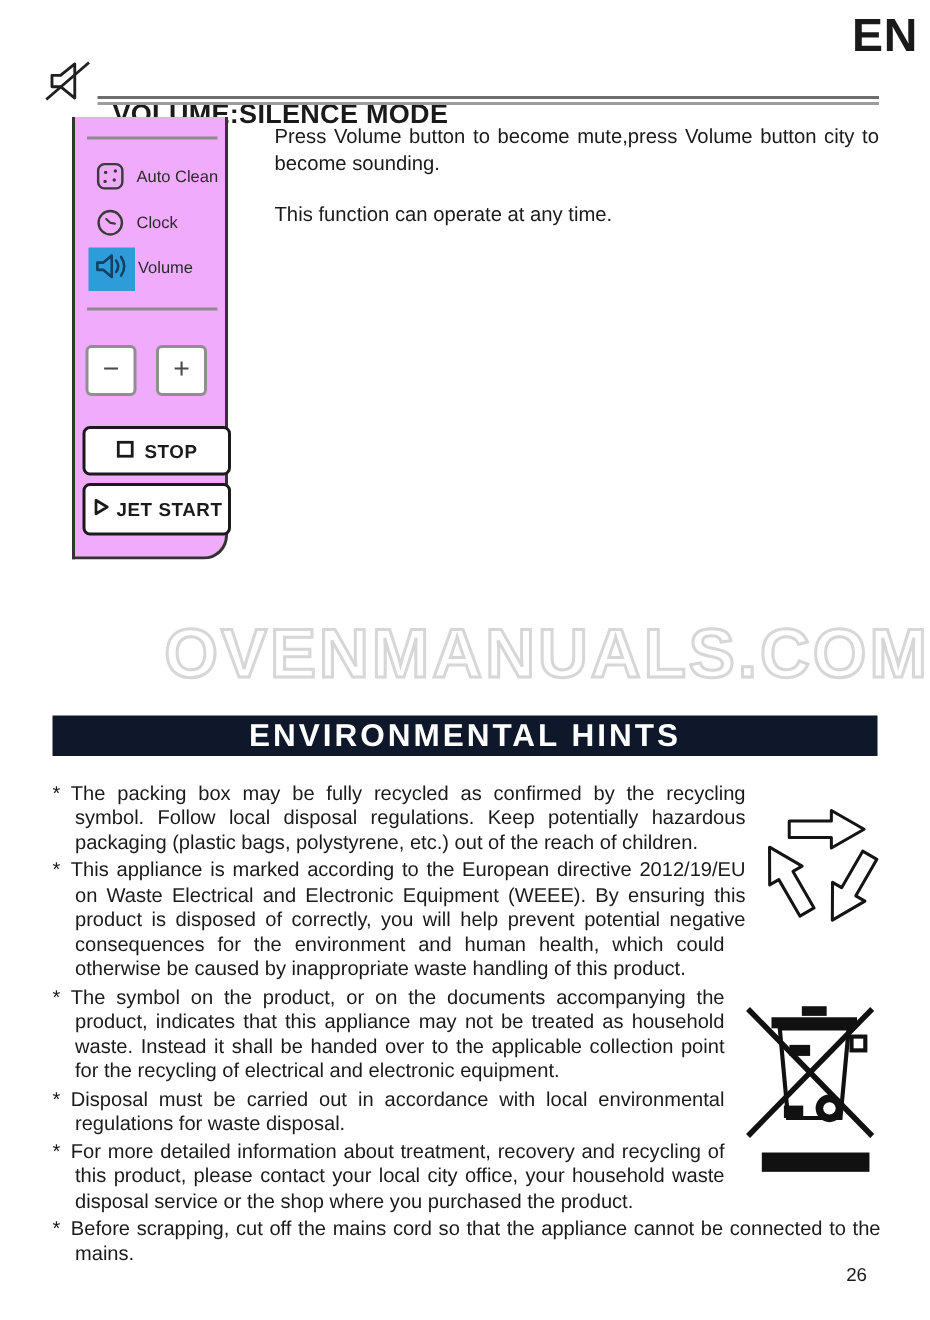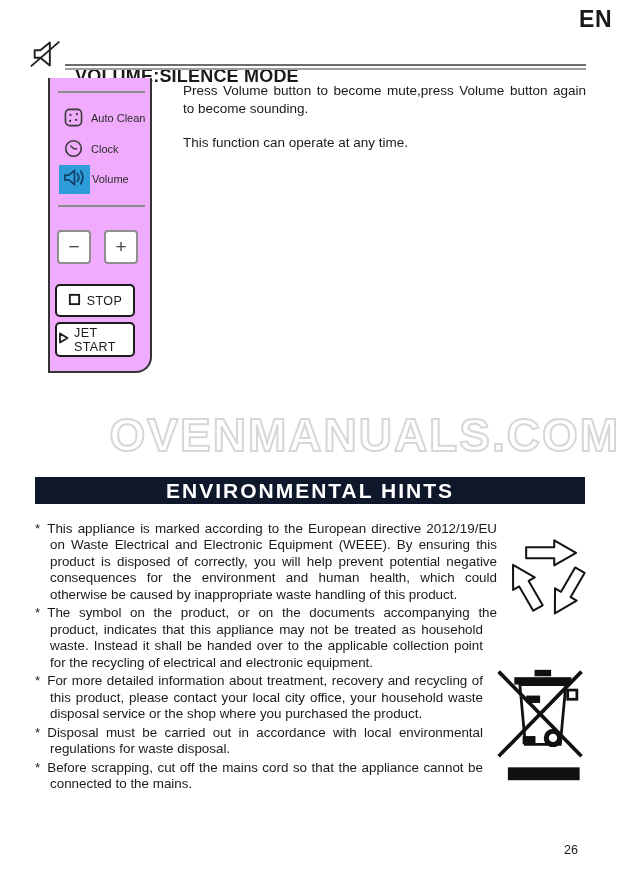--- a/index.html
+++ b/index.html
@@ -1,44 +1,44 @@
 <!DOCTYPE html>
 <html><head>
 <meta charset="utf-8">
 <style>
   * { margin:0; padding:0; box-sizing:border-box; }
   html,body { background:#ffffff; }
   body { font-family:"Liberation Sans","DejaVu Sans",sans-serif; color:#1a1a1a; }
   .page { position:relative; width:620px; height:880px; background:#fff; overflow:hidden; }
 
   
-  .lang { position:absolute; top:6px; right:8px; font-size:23px; font-weight:bold; letter-spacing:0.5px; }
+  .lang { position:absolute; top:6px; right:8px; font-size:31px; font-weight:bold; letter-spacing:0.5px; }
 
   
   .sec-head { position:absolute; left:28px; top:36px; width:560px; }
   .sec-head .hicon { position:absolute; left:0; top:2px; }
   .sec-head h1 { position:absolute; left:47px; top:2px; font-size:18px; font-weight:bold; letter-spacing:0.2px; white-space:nowrap;margin-top:28px; }
   .rule1 { position:absolute; left:37px; top:28px; width:521px; height:2px; background:#6d6d6d; }
   .rule2 { position:absolute; left:37px; top:32px; width:521px; height:2px; background:#9d9d9d; }
 
   
   .panel { position:absolute; left:48px; top:78px; width:104px; height:295px;
            border-left:2px solid #333; border-right:2px solid #333; border-bottom:2px solid #333;
            border-bottom-right-radius:16px; background:#f0abfc; }
   .pdiv { position:absolute; left:8px; width:87px; height:2px; background:#8c8c8c; }
   .pdiv.d1 { top:13px; } .pdiv.d2 { top:127px; }
   .prow-icon { position:absolute; }
   .prow-label { position:absolute; font-size:11px; color:#2b2b2b; white-space:nowrap; }
   .bluebox { position:absolute; left:9px; top:87px; width:31px; height:29px; background:#2E9CD9;
              display:flex; align-items:center; justify-content:center; }
   .sqbtn { position:absolute; width:34px; height:34px; border:2px solid #8f8f8f; border-radius:4px;
            display:flex; align-items:center; justify-content:center; font-size:19px; color:#4a4a4a; background:#fff; }
-  .bigbtn { position:absolute; left:5px; width:80px; border:2px solid #1a1a1a; border-radius:5px; background:#fff;
+  .bigbtn { position:absolute; left:5px; width:99px; border:2px solid #1a1a1a; border-radius:5px; background:#fff;
             display:flex; align-items:center; justify-content:center; gap:6px;
-            font-size:12.5px; font-weight:400; letter-spacing:0.4px; color:#1a1a1a; }
+            font-size:12.5px; font-weight:700; letter-spacing:0.4px; color:#1a1a1a; }
   .bigbtn.stop { top:206px; height:33px; }
   .bigbtn.jet  { top:244px; height:35px; gap:4px; }
 
   
   .intro { position:absolute; left:183px; top:82px; width:403px; }
   .intro p { font-size:13.5px; line-height:1.3; text-align:justify; margin-bottom:17px; }
 
   
   .watermark { position:absolute; left:0; top:408px; width:620px; text-align:right;
                font-size:46px; font-weight:bold; letter-spacing:2px; color:#ffffff;
@@ -130,21 +130,21 @@
       <span>
         <svg width="13" height="14" viewBox="0 0 13 14">
           <path d="M3,2.5 L10.5,7 L3,11.5 Z" fill="none" stroke="#1a1a1a" stroke-width="1.8" stroke-linejoin="round"></path>
         </svg>
       </span>
       <span>JET START</span>
     </div>
   </div>
 
   <div class="intro">
-    <p>Press Volume button to become mute,press Volume button again to become sounding.</p>
+    <p>Press Volume button to become mute,press Volume button city to become sounding.</p>
     <p>This function can operate at any time.</p>
   </div>
 
   <div class="watermark">OVENMANUALS.COM</div>
 
   <div class="envbar">ENVIRONMENTAL HINTS</div>
 
   <div class="hints">
     <span class="float-recycle">
       <svg width="78" height="92" viewBox="-50 -50 100 100">
@@ -164,22 +164,23 @@
         <rect x="79" y="38" width="10" height="10" fill="#ffffff" stroke="#111" stroke-width="3"></rect>
         <rect x="30" y="88" width="14" height="9" fill="#111"></rect>
         <circle cx="63" cy="90" r="10" fill="#111"></circle>
         <circle cx="63" cy="90" r="4.5" fill="#ffffff"></circle>
         <line x1="4" y1="18" x2="94" y2="110" stroke="#111" stroke-width="4"></line>
         <line x1="94" y1="18" x2="4" y2="110" stroke="#111" stroke-width="4"></line>
         <rect x="14" y="122" width="78" height="14" fill="#111"></rect>
       </svg>
     </span>
 
+    <div class="hint"><span class="bullet">*</span><span>The packing box may be fully recycled as confirmed by the recycling symbol. Follow local disposal regulations. Keep potentially hazardous packaging (plastic bags, polystyrene, etc.) out of the reach of children.</span></div>
     <div class="hint"><span class="bullet">*</span><span>This appliance is marked according to the European directive 2012/19/EU on Waste Electrical and Electronic Equipment (WEEE). By ensuring this product is disposed of correctly, you will help prevent potential negative consequences for the environment and human health, which could otherwise be caused by inappropriate waste handling of this product.</span></div>
     <div class="hint"><span class="bullet">*</span><span>The symbol on the product, or on the documents accompanying the product, indicates that this appliance may not be treated as household waste. Instead it shall be handed over to the applicable collection point for the recycling of electrical and electronic equipment.</span></div>
+    <div class="hint"><span class="bullet">*</span><span>Disposal must be carried out in accordance with local environmental regulations for waste disposal.</span></div>
     <div class="hint"><span class="bullet">*</span><span>For more detailed information about treatment, recovery and recycling of this product, please contact your local city office, your household waste disposal service or the shop where you purchased the product.</span></div>
-    <div class="hint"><span class="bullet">*</span><span>Disposal must be carried out in accordance with local environmental regulations for waste disposal.</span></div>
     <div class="hint"><span class="bullet">*</span><span>Before scrapping, cut off the mains cord so that the appliance cannot be connected to the mains.</span></div>
   </div>
 
   <div class="pageno">26</div>
 
 </div>
 
 </body></html>

